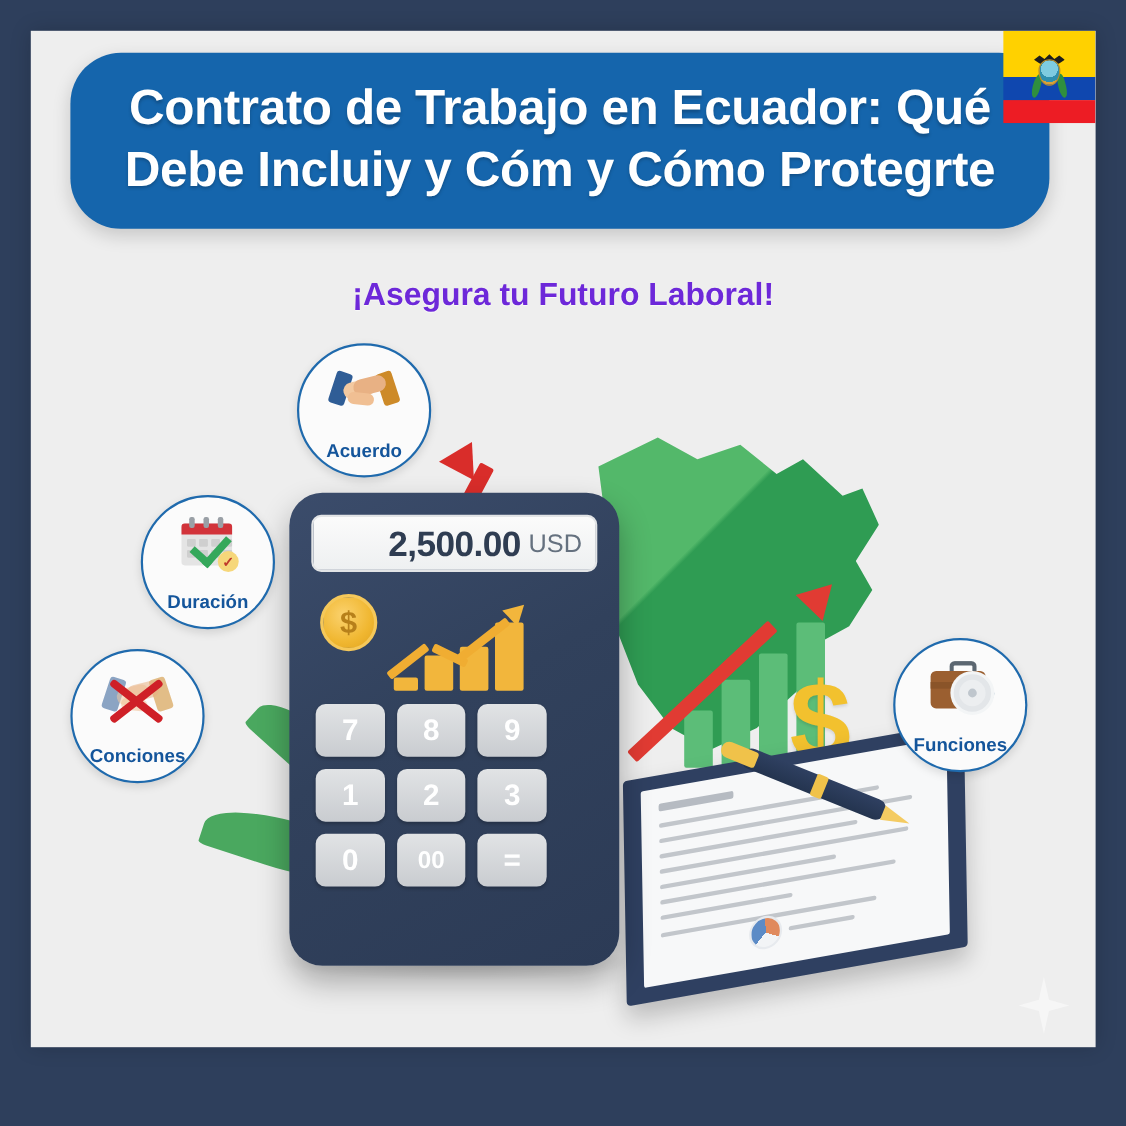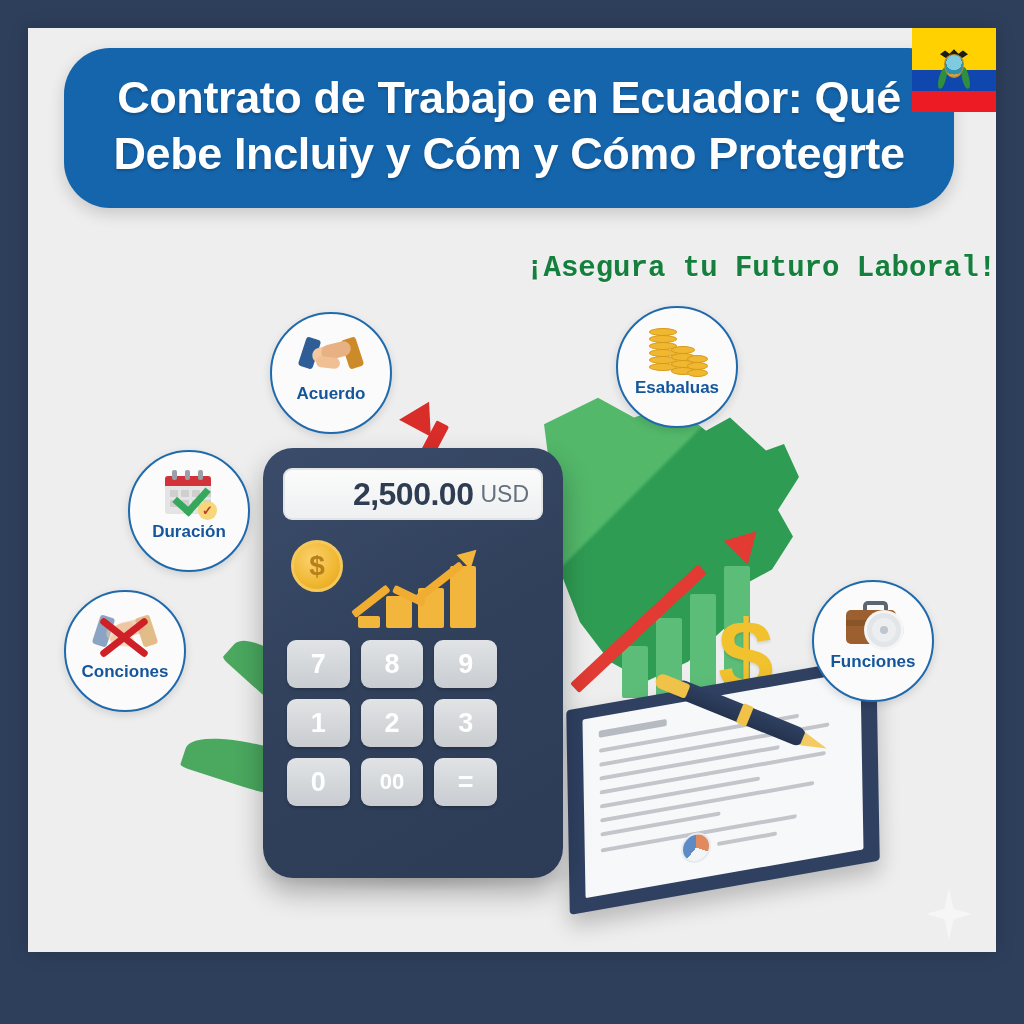--- a/index.html
+++ b/index.html
@@ -80,40 +80,39 @@
     font-size: 45px;
     line-height: 1.24;
     font-weight: bold;
     text-align: center;
     letter-spacing: -0.4px;
     text-shadow: 0 2px 3px rgba(0,0,0,.22);
   }
   .subtitle {
     position:absolute;
     left: 0; right: 0; top: 224px;
-    text-align:right;
-    color: #15803d;
+    text-align:center;
+    color: #6d28d9;
     font-size: 29px;
     font-weight: bold;
     z-index: 30;
     text-shadow: 0 1px 1px rgba(255,255,255,.7);
-    font-family: Liberation Mono, monospace;
   }
 
   
   .badge {
     position: absolute;
     width: 118px; height: 118px;
     border-radius: 50%;
     background: #fbfbfb;
     border: 2.5px solid #1f6aad;
     box-shadow: 0 3px 9px rgba(0,0,0,.13);
     z-index: 25;
     display:flex; flex-direction:column;
-    align-items:center; justify-content:flex-start;
+    align-items:center; justify-content:flex-start;gap:16px;
   }
   .badge .bicon {
     margin-top: 16px;
     width: 60px; height: 52px;
     position: relative;
   }
   .badge .blabel {
     color:#14559b;
     font-weight:bold;
     font-size: 17px;
@@ -480,40 +479,20 @@
           <div class="cuff-r"></div>
           <div class="palm-l"></div>
           <div class="palm-r"></div>
           <div class="fing"></div>
         </div>
       </div>
       <div class="blabel">Acuerdo</div>
     </div>
 
 
-    <div class="badge b-escalas">
-      <div class="bicon">
-        <div class="ic-coins">
-          <div class="c" style="left:2px;  top:4px;  width:26px;"></div>
-          <div class="c" style="left:2px;  top:11px; width:26px;"></div>
-          <div class="c" style="left:2px;  top:18px; width:26px;"></div>
-          <div class="c" style="left:2px;  top:25px; width:26px;"></div>
-          <div class="c" style="left:2px;  top:32px; width:26px;"></div>
-          <div class="c" style="left:2px;  top:39px; width:26px;"></div>
-          <div class="c" style="left:24px; top:22px; width:22px;"></div>
-          <div class="c" style="left:24px; top:29px; width:22px;"></div>
-          <div class="c" style="left:24px; top:36px; width:22px;"></div>
-          <div class="c" style="left:24px; top:43px; width:22px;"></div>
-          <div class="c" style="left:40px; top:31px; width:19px;"></div>
-          <div class="c" style="left:40px; top:38px; width:19px;"></div>
-          <div class="c" style="left:40px; top:45px; width:19px;"></div>
-        </div>
-      </div>
-      <div class="blabel">Esabaluas</div>
-    </div>
 
     <div class="badge b-duracion">
       <div class="bicon">
         <div class="ic-cal">
           <div class="body"></div>
           <div class="top"></div>
           <div class="ring" style="left:13px;"></div>
           <div class="ring" style="left:26px;"></div>
           <div class="ring" style="left:39px;"></div>
           <div class="cell" style="left:11px; top:22px;"></div>

